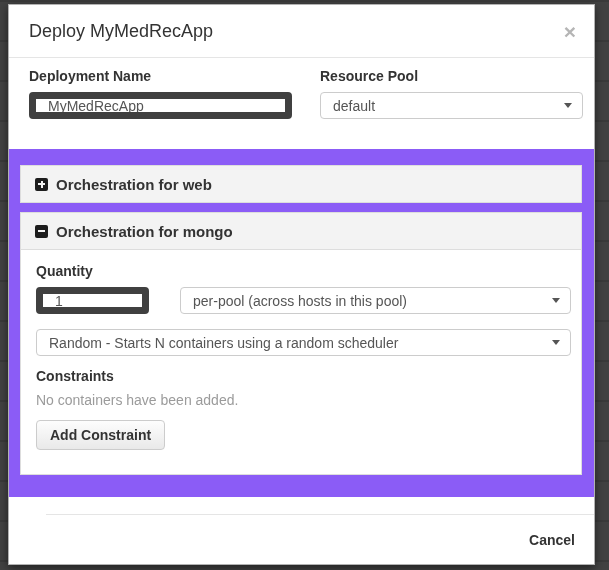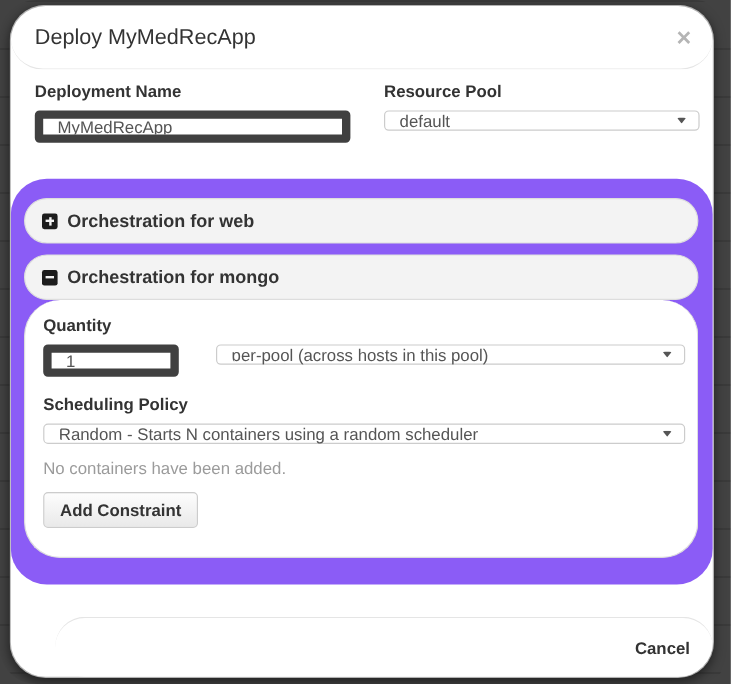--- a/index.html
+++ b/index.html
@@ -1,15 +1,15 @@
 <!DOCTYPE html>
 <html><head>
 <meta charset="utf-8">
 <style>
-  * { box-sizing: border-box; margin: 0; padding: 0; border-radius: 30px; }
+  * { box-sizing: border-box; margin: 0; padding: 0; }
   html, body { width: 609px; height: 570px; }
   body {
     font-family: "Liberation Sans", sans-serif;
     background: #424242;
     position: relative;
     overflow: hidden;
   }
   
   body::before{
     content:""; position:absolute; inset:0;
@@ -57,21 +57,21 @@
   .text-input {
     width: 100%; height: 27px;
     border: 7px solid #404040; border-radius: 4px;
     padding: 0 12px;
     font-family: "Liberation Sans", sans-serif;
     font-size: 14px; color: #555;
     background: #fff;
     outline: none;
   }
   .select-box {
-    width: 100%; height: 17px;
+    width: 100%; height: 27px;
     border: 1px solid #ccc; border-radius: 4px;
     padding: 0 10px 0 12px;
     background: #fff;
     display: flex; align-items: center;
     font-size: 14px; color: #555;
     cursor: pointer;
   }
   .select-box .select-value { flex: 1; overflow: hidden; white-space: nowrap; }
   .caret {
     width: 0; height: 0; flex: none;
@@ -189,26 +189,26 @@
       <div class="panel-body">
         <label class="inline-label">Quantity</label>
         <div class="qty-row">
           <input class="text-input qty-input" type="text" value="1" style="">
           <div class="select-box">
             <span class="select-value">per-pool (across hosts in this pool)</span>
             <span class="caret"></span>
           </div>
         </div>
 
-        <label class="inline-label">Scheduling Policy</label>
         <div class="select-box sched-select">
           <span class="select-value">Random - Starts N containers using a random scheduler</span>
           <span class="caret"></span>
         </div>
 
+        <label class="inline-label">Constraints</label>
         <div class="muted-text">No containers have been added.</div>
         <button class="btn-default">Add Constraint</button>
       </div>
     </div>
 
   </div>
 
   <div class="modal-footer">
     <button class="btn-link">Cancel</button>
   </div>

